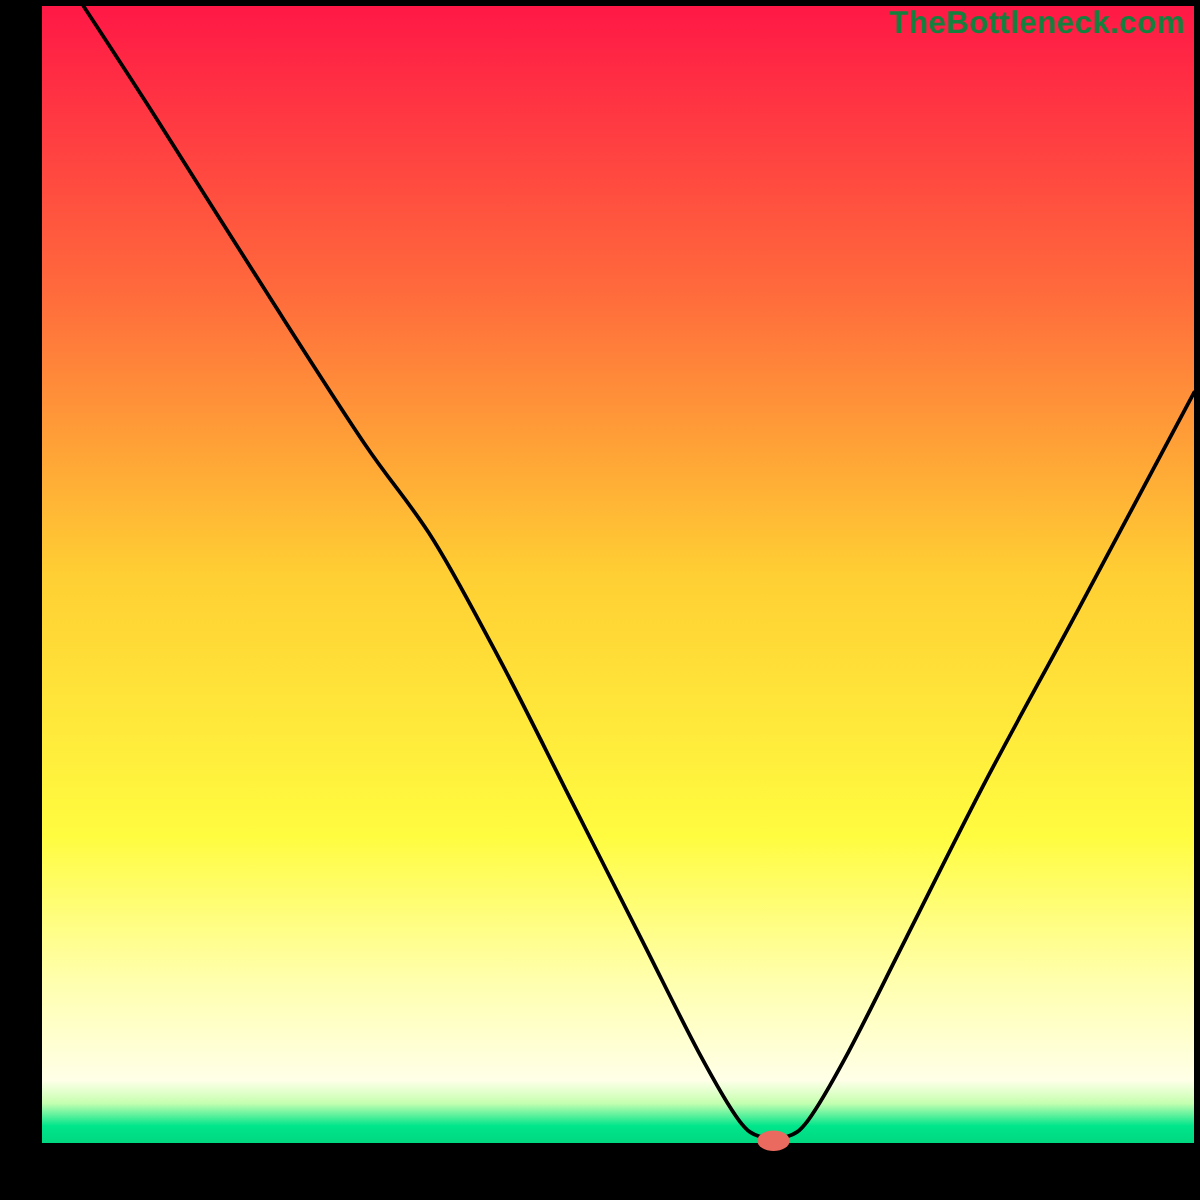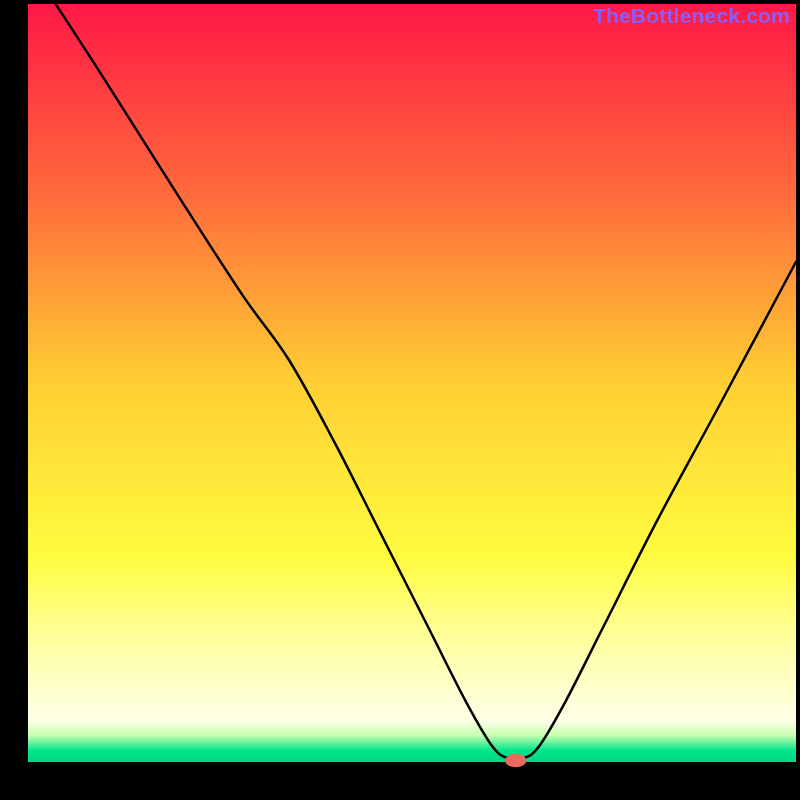--- a/index.html
+++ b/index.html
@@ -18,21 +18,21 @@
   svg {
     display: block;
   }
   .attribution {
     position: absolute;
     top: 4px;
     right: 10px;
     font-family: Arial, Helvetica, sans-serif;
     font-size: 21px;
     font-weight: bold;
-    color: #8b5cf6;
+    color: #15803d;
     letter-spacing: 0.2px;
   }
 </style>
 </head>
 <body>
 
 <div class="chart-container">
   <svg width="800" height="800" viewBox="0 0 800 800">
     <defs>
       <linearGradient id="bg-grad" x1="0" y1="0" x2="0" y2="1">

